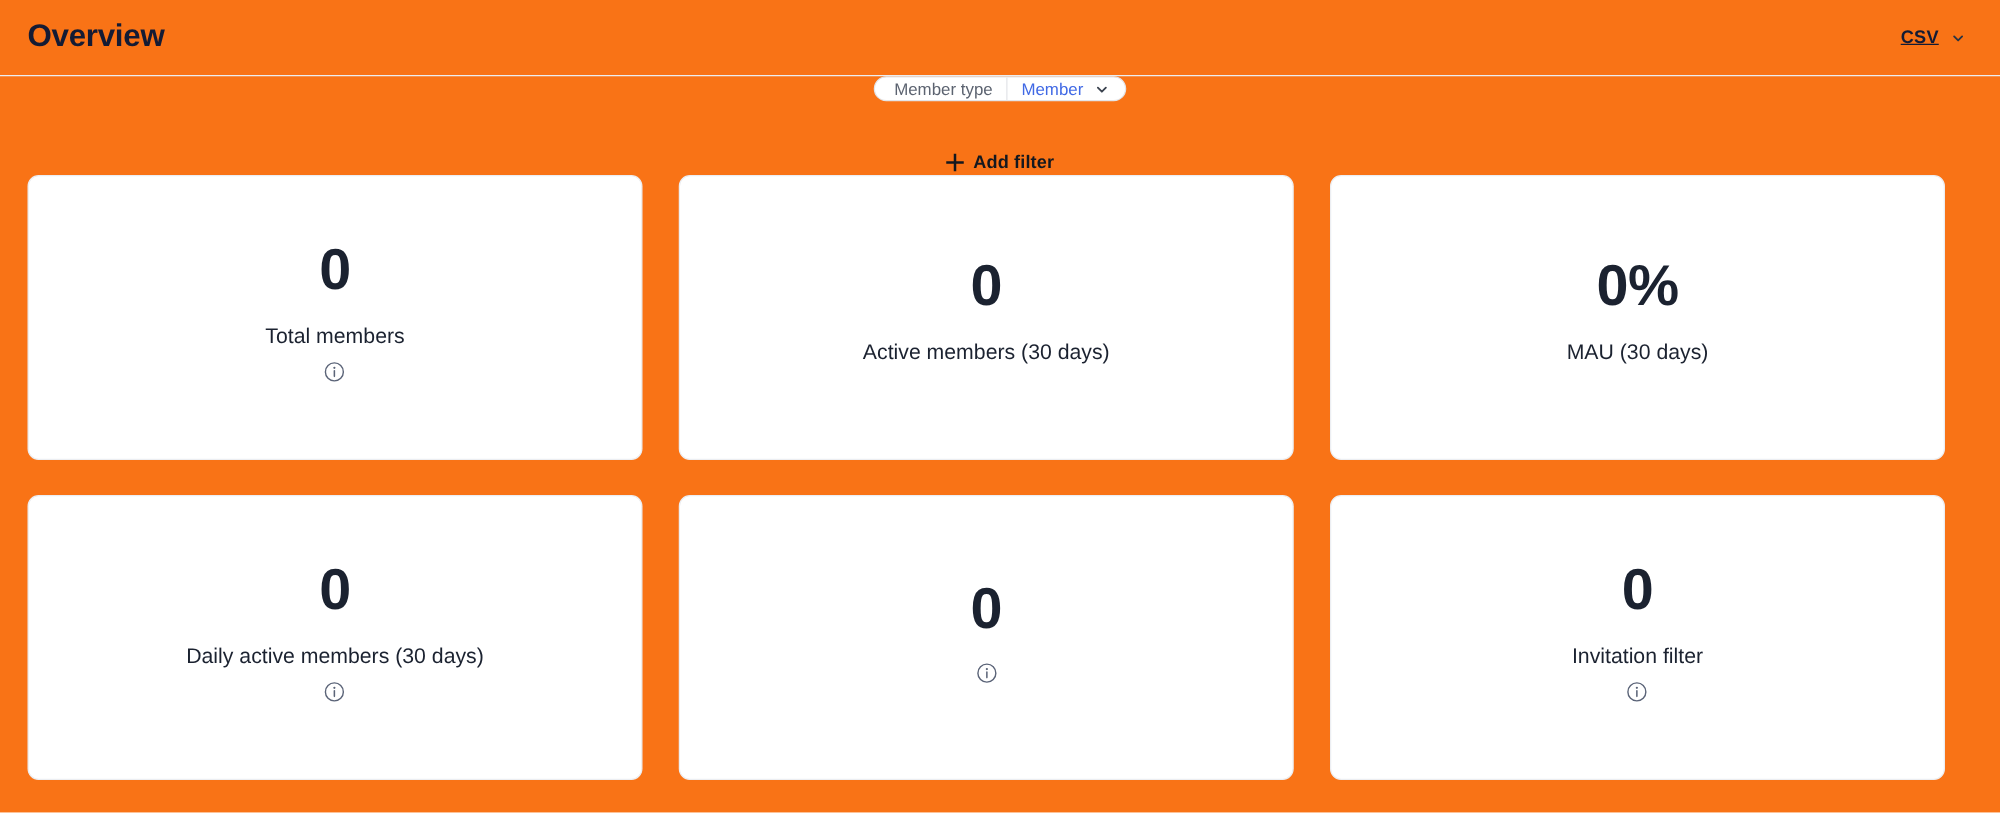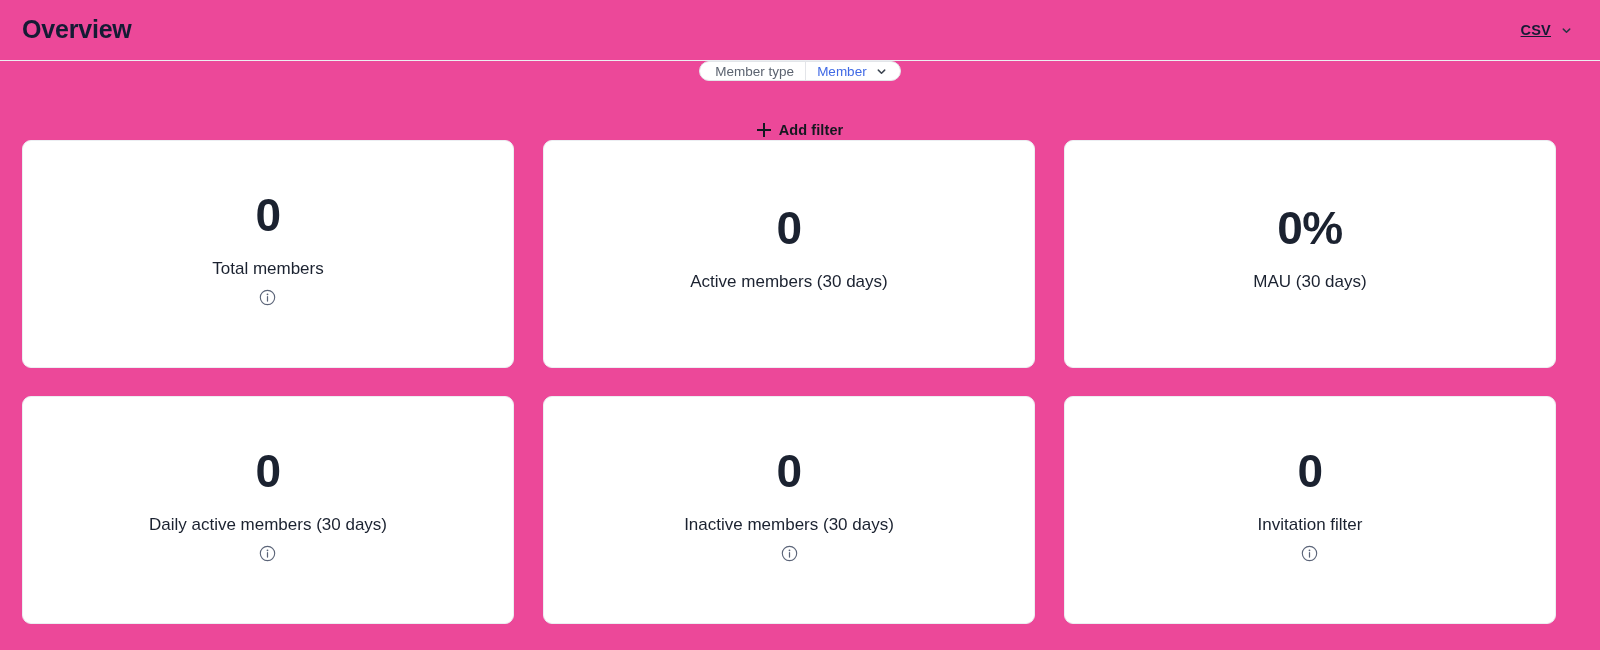--- a/index.html
+++ b/index.html
@@ -9,21 +9,21 @@
     height: 650px;
     background: #ffffff;
     font-family: "Liberation Sans", sans-serif;
     -webkit-font-smoothing: antialiased;
   }
 
   .page {
     position: relative;
     width: 1600px;
     height: 650px;
-    background: #ec4899;
+    background: #f97316;
     overflow: hidden;
   }
 
   
   .header {
     position: relative;
     height: 61px;
     border-bottom: 1px solid #eceef1;
     display: flex;
     align-items: center;
@@ -282,21 +282,20 @@
             <circle cx="9" cy="5.6" r="0.95" fill="#5b6478"></circle>
             <path d="M9 8.1 V 12.8" stroke="#5b6478" stroke-width="1.3" stroke-linecap="round"></path>
           </svg>
         </span>
       </div>
     </div>
 
     <div class="card">
       <div class="card-value">0</div>
       <div class="card-label-row">
-        <span class="card-label">Inactive members (30 days)</span>
         <span class="info-icon">
           <svg viewBox="0 0 18 18" width="17" height="17" fill="none">
             <circle cx="9" cy="9" r="7.6" stroke="#5b6478" stroke-width="1.2"></circle>
             <circle cx="9" cy="5.6" r="0.95" fill="#5b6478"></circle>
             <path d="M9 8.1 V 12.8" stroke="#5b6478" stroke-width="1.3" stroke-linecap="round"></path>
           </svg>
         </span>
       </div>
     </div>
 

